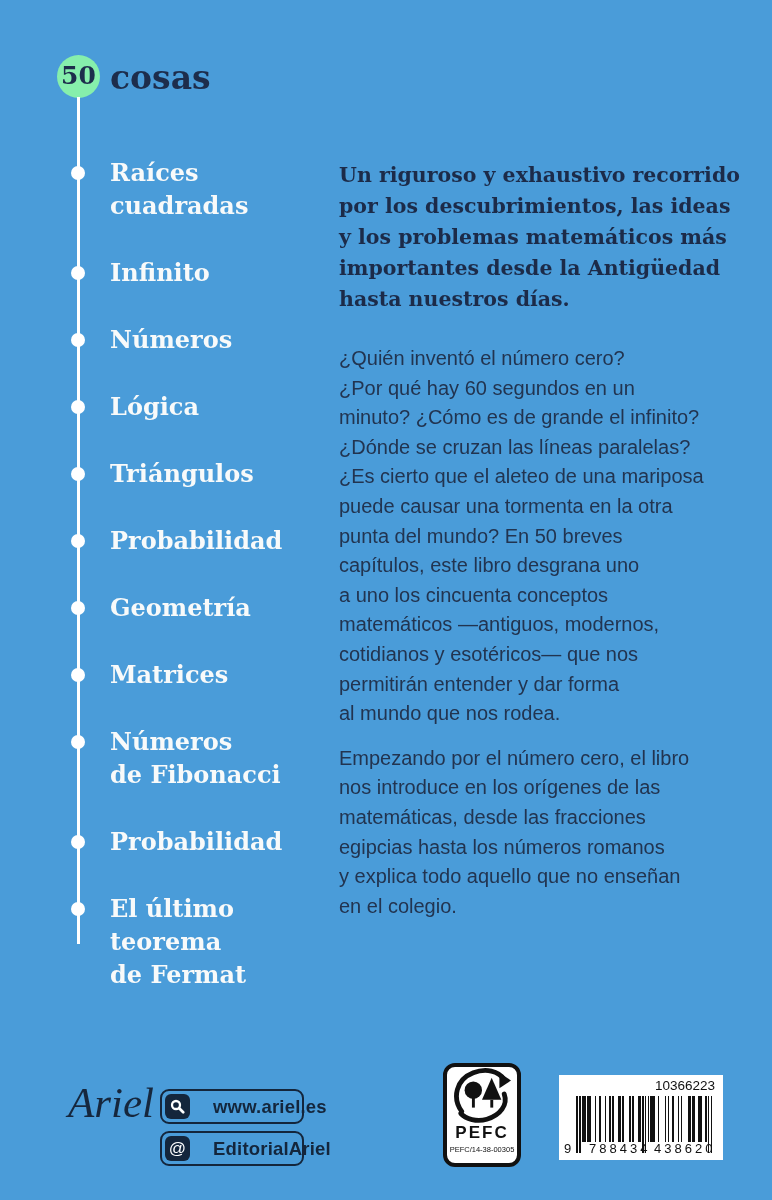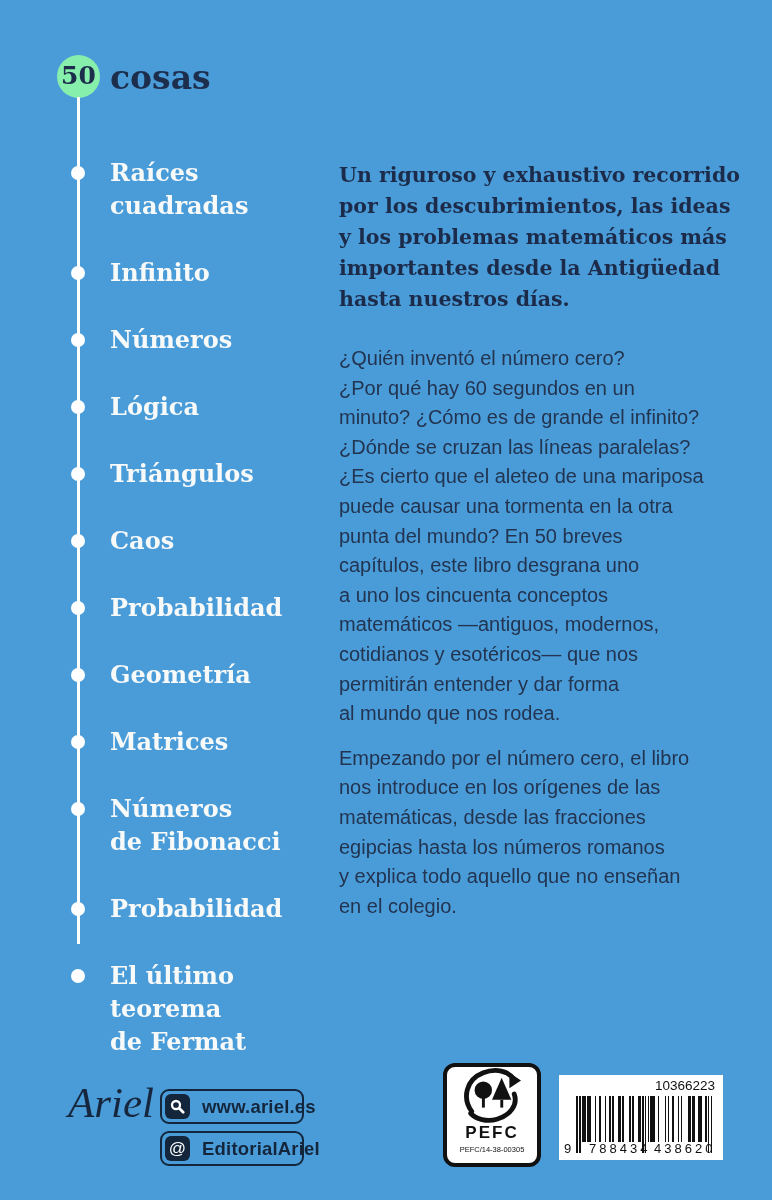--- a/index.html
+++ b/index.html
@@ -71,39 +71,39 @@
   .ariel-wordmark {
     position: absolute; left: 68px; top: 1078px;
     font-family: "Liberation Serif", serif;
     font-style: italic; font-weight: 500;
     font-size: 43px; color: #16273d;
   }
   .pill-badge {
     position: absolute; left: 160px; width: 144px; height: 35px;
     border: 2.5px solid #14263c; border-radius: 9px;
     box-sizing: border-box;
-    display: flex; align-items: center; gap: 12px; padding-left: 3px;
+    display: flex; align-items: center; gap: 23px; padding-left: 3px;
   }
   .pill-badge.web { top: 1089px; }
   .pill-badge.social { top: 1131px; }
   .pill-icon {
     width: 25px; height: 25px; border-radius: 6px;
     background: #14263c; flex: 0 0 auto;
     display: flex; align-items: center; justify-content: center;
     color: #ffffff; font-size: 17px; line-height: 1;
   }
   .pill-text {
     font-family: "Liberation Sans", sans-serif;
     font-weight: 600; font-size: 18.5px; color: #14263c;
     letter-spacing: 0.2px;
   }
 
   .pefc-box {
     position: absolute; left: 443px; top: 1063px;
-    width: 98px; height: 104px; box-sizing: border-box;
+    width: 78px; height: 104px; box-sizing: border-box;
     background: #ffffff; border: 4px solid #111;
     border-radius: 12px;
     display: flex; flex-direction: column; align-items: center;
   }
   .pefc-name {
     font-family: "Liberation Sans", sans-serif;
     font-weight: 700; font-size: 17px; letter-spacing: 2px;
     color: #111; margin-top: -2px;
   }
   .pefc-cert {
@@ -143,21 +143,20 @@
   </div>
   <div class="brand-word">cosas</div>
 
   <div class="timeline"></div>
   <div class="topics" id="topics">
       <div class="topic"><span class="bullet"></span><span>Raíces cuadradas</span></div>
       <div class="topic"><span class="bullet"></span><span>Infinito</span></div>
       <div class="topic"><span class="bullet"></span><span>Números</span></div>
       <div class="topic"><span class="bullet"></span><span>Lógica</span></div>
       <div class="topic"><span class="bullet"></span><span>Triángulos</span></div>
-      <div class="topic"><span class="bullet"></span><span>Caos</span></div>
       <div class="topic"><span class="bullet"></span><span>Probabilidad</span></div>
       <div class="topic"><span class="bullet"></span><span>Geometría</span></div>
       <div class="topic"><span class="bullet"></span><span>Matrices</span></div>
       <div class="topic"><span class="bullet"></span><span>Números
 de Fibonacci</span></div>
       <div class="topic"><span class="bullet"></span><span>Probabilidad</span></div>
       <div class="topic"><span class="bullet"></span><span>El último teorema
 de Fermat</span></div>
     </div>
 

